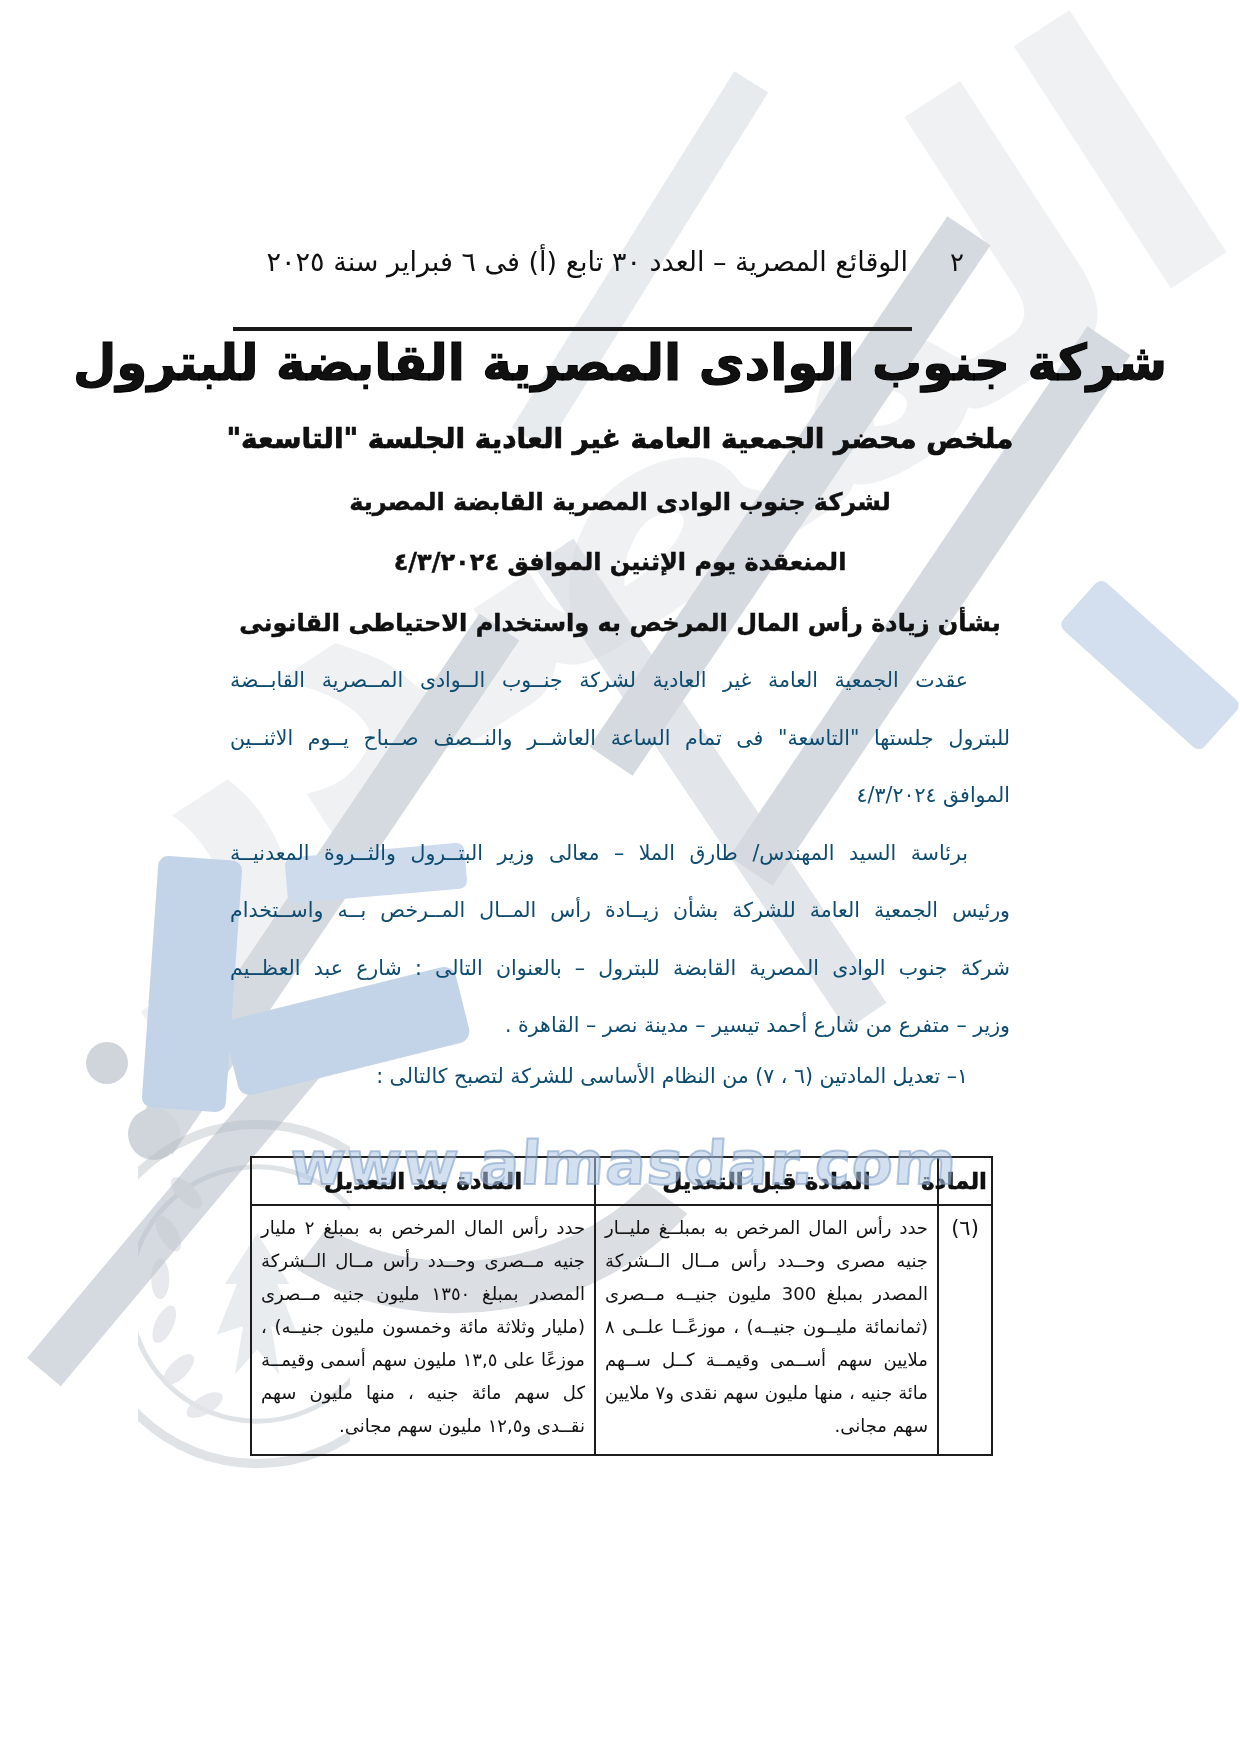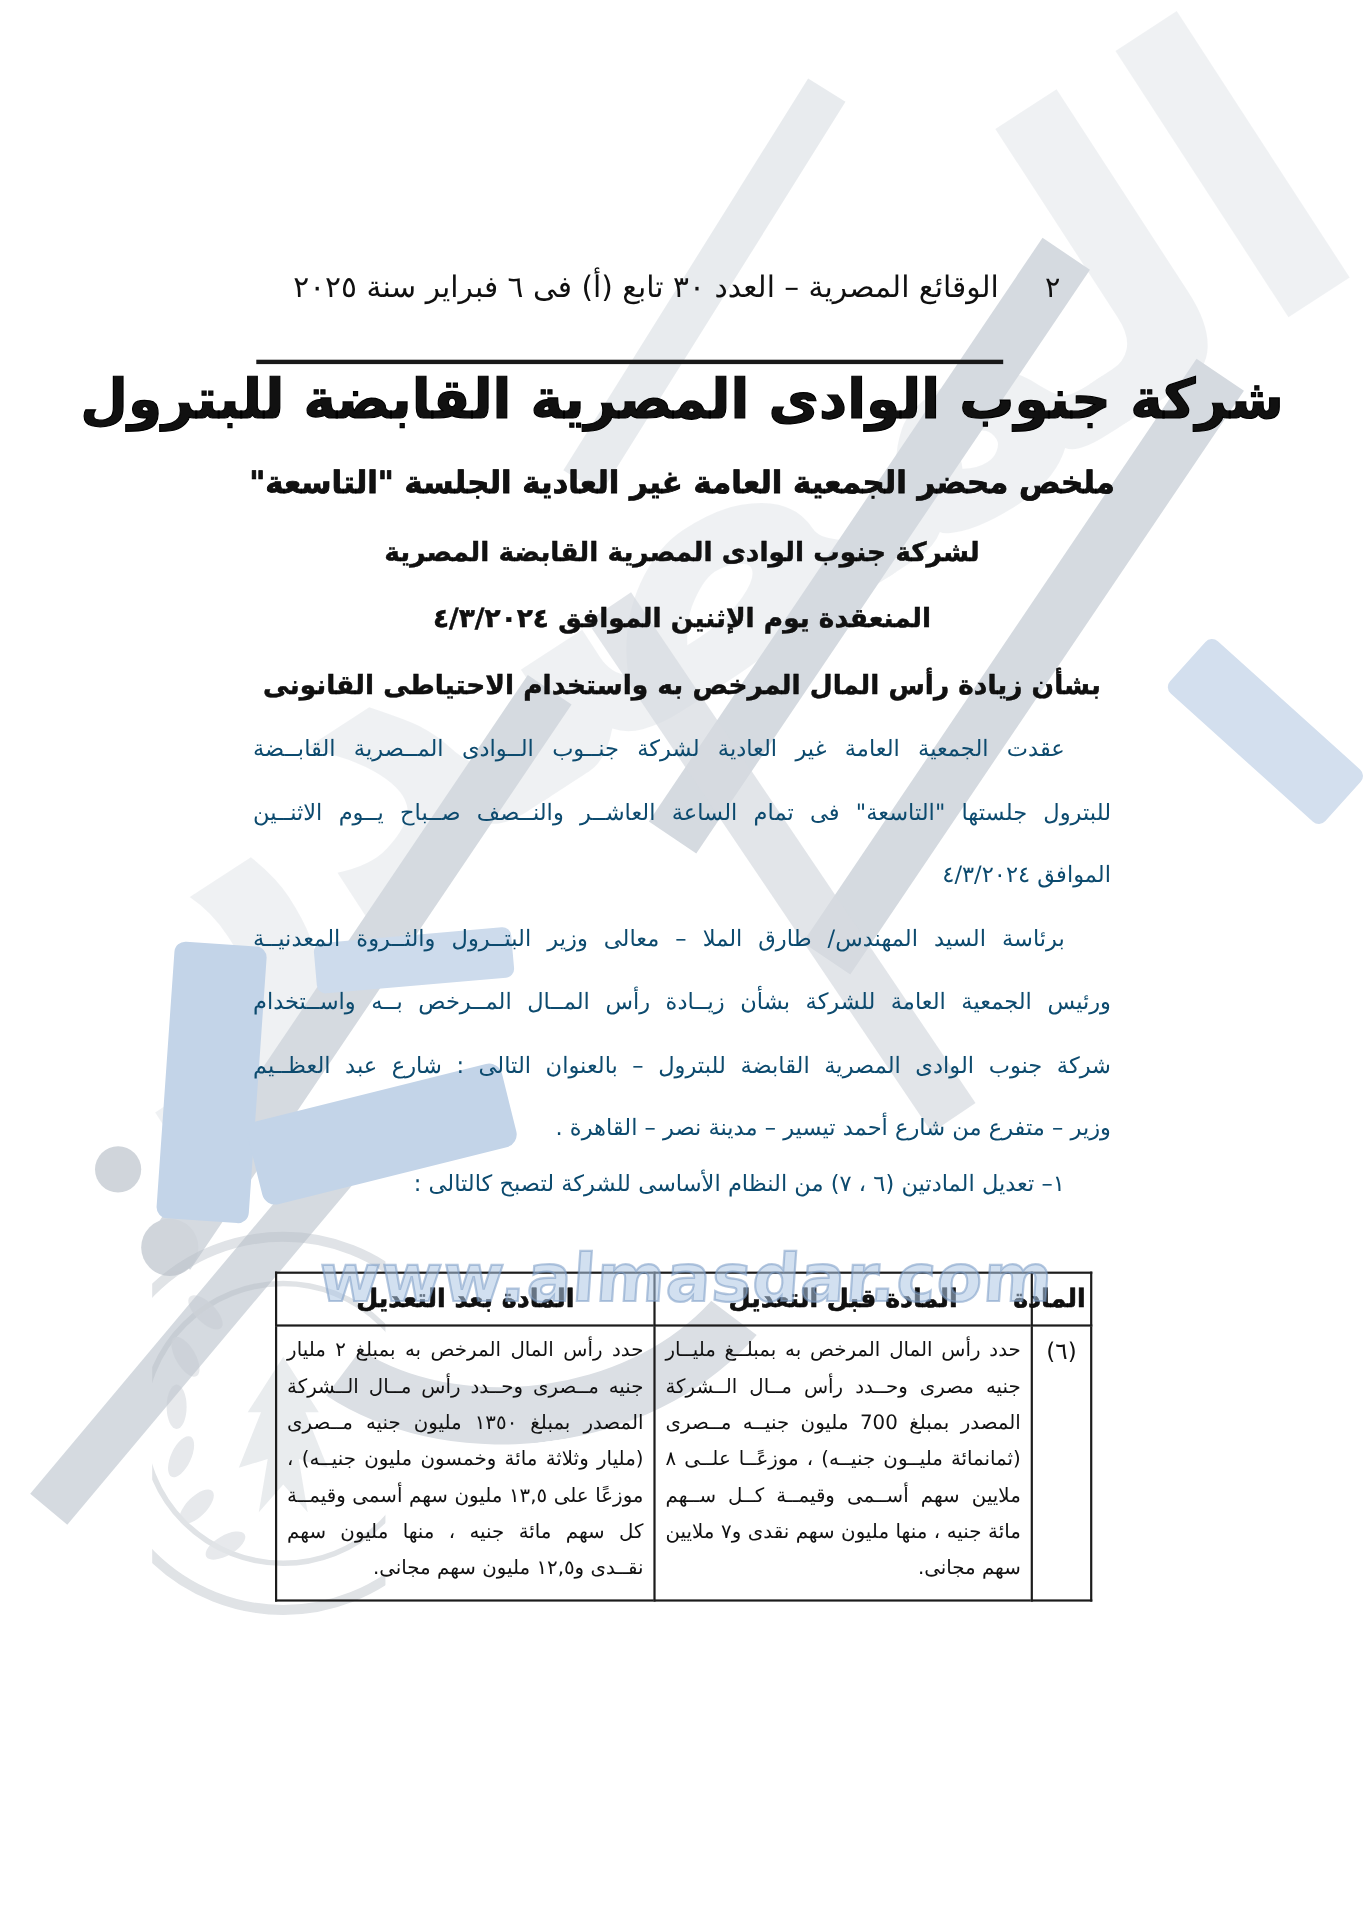--- a/index.html
+++ b/index.html
@@ -138,20 +138,20 @@
       <thead>
         <tr>
           <th>المادة</th>
           <th>المادة قبل التعديل</th>
           <th>المادة بعد التعديل</th>
         </tr>
       </thead>
       <tbody>
         <tr>
           <td class="art">(٦)</td>
-          <td class="txt">حدد رأس المال المرخص به بمبلــغ مليــار جنيه مصرى وحــدد رأس مــال الــشركة المصدر بمبلغ 700 مليون جنيــه مــصرى (ثمانمائة مليــون جنيــه) ، موزعًــا علــى ٨ ملايين سهم أســمى وقيمــة كــل ســهم مائة جنيه ، منها مليون سهم نقدى و٧ ملايين سهم مجانى.</td>
+          <td class="txt">حدد رأس المال المرخص به بمبلــغ مليــار جنيه مصرى وحــدد رأس مــال الــشركة المصدر بمبلغ 300 مليون جنيــه مــصرى (ثمانمائة مليــون جنيــه) ، موزعًــا علــى ٨ ملايين سهم أســمى وقيمــة كــل ســهم مائة جنيه ، منها مليون سهم نقدى و٧ ملايين سهم مجانى.</td>
           <td class="txt">حدد رأس المال المرخص به بمبلغ ٢ مليار جنيه مــصرى وحــدد رأس مــال الــشركة المصدر بمبلغ ١٣٥٠ مليون جنيه مــصرى (مليار وثلاثة مائة وخمسون مليون جنيــه) ، موزعًا على ١٣,٥ مليون سهم أسمى وقيمــة كل سهم مائة جنيه ، منها مليون سهم نقــدى و١٢,٥ مليون سهم مجانى.</td>
         </tr>
       </tbody>
     </table>
 
   </div>
 </div>
 
 </body></html>

